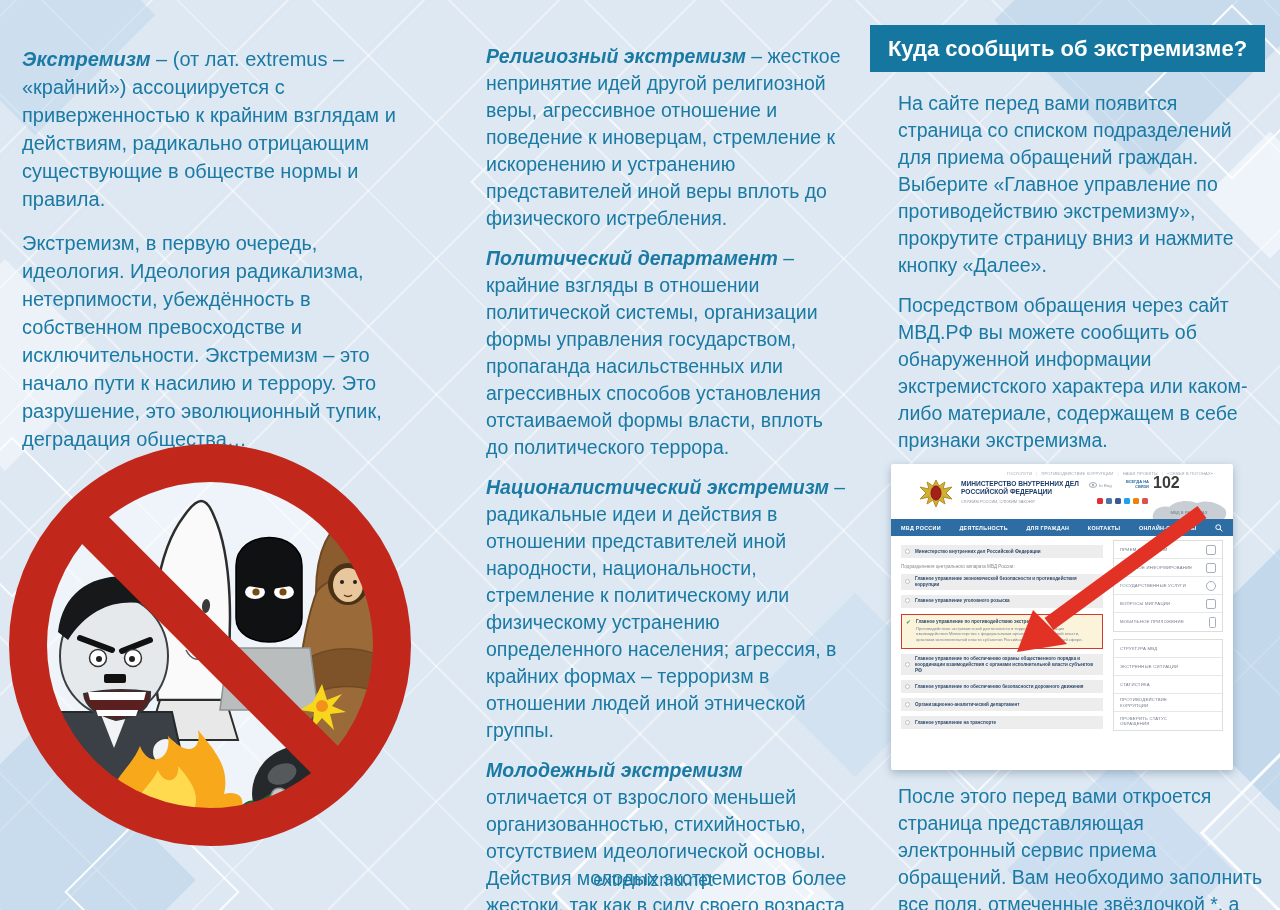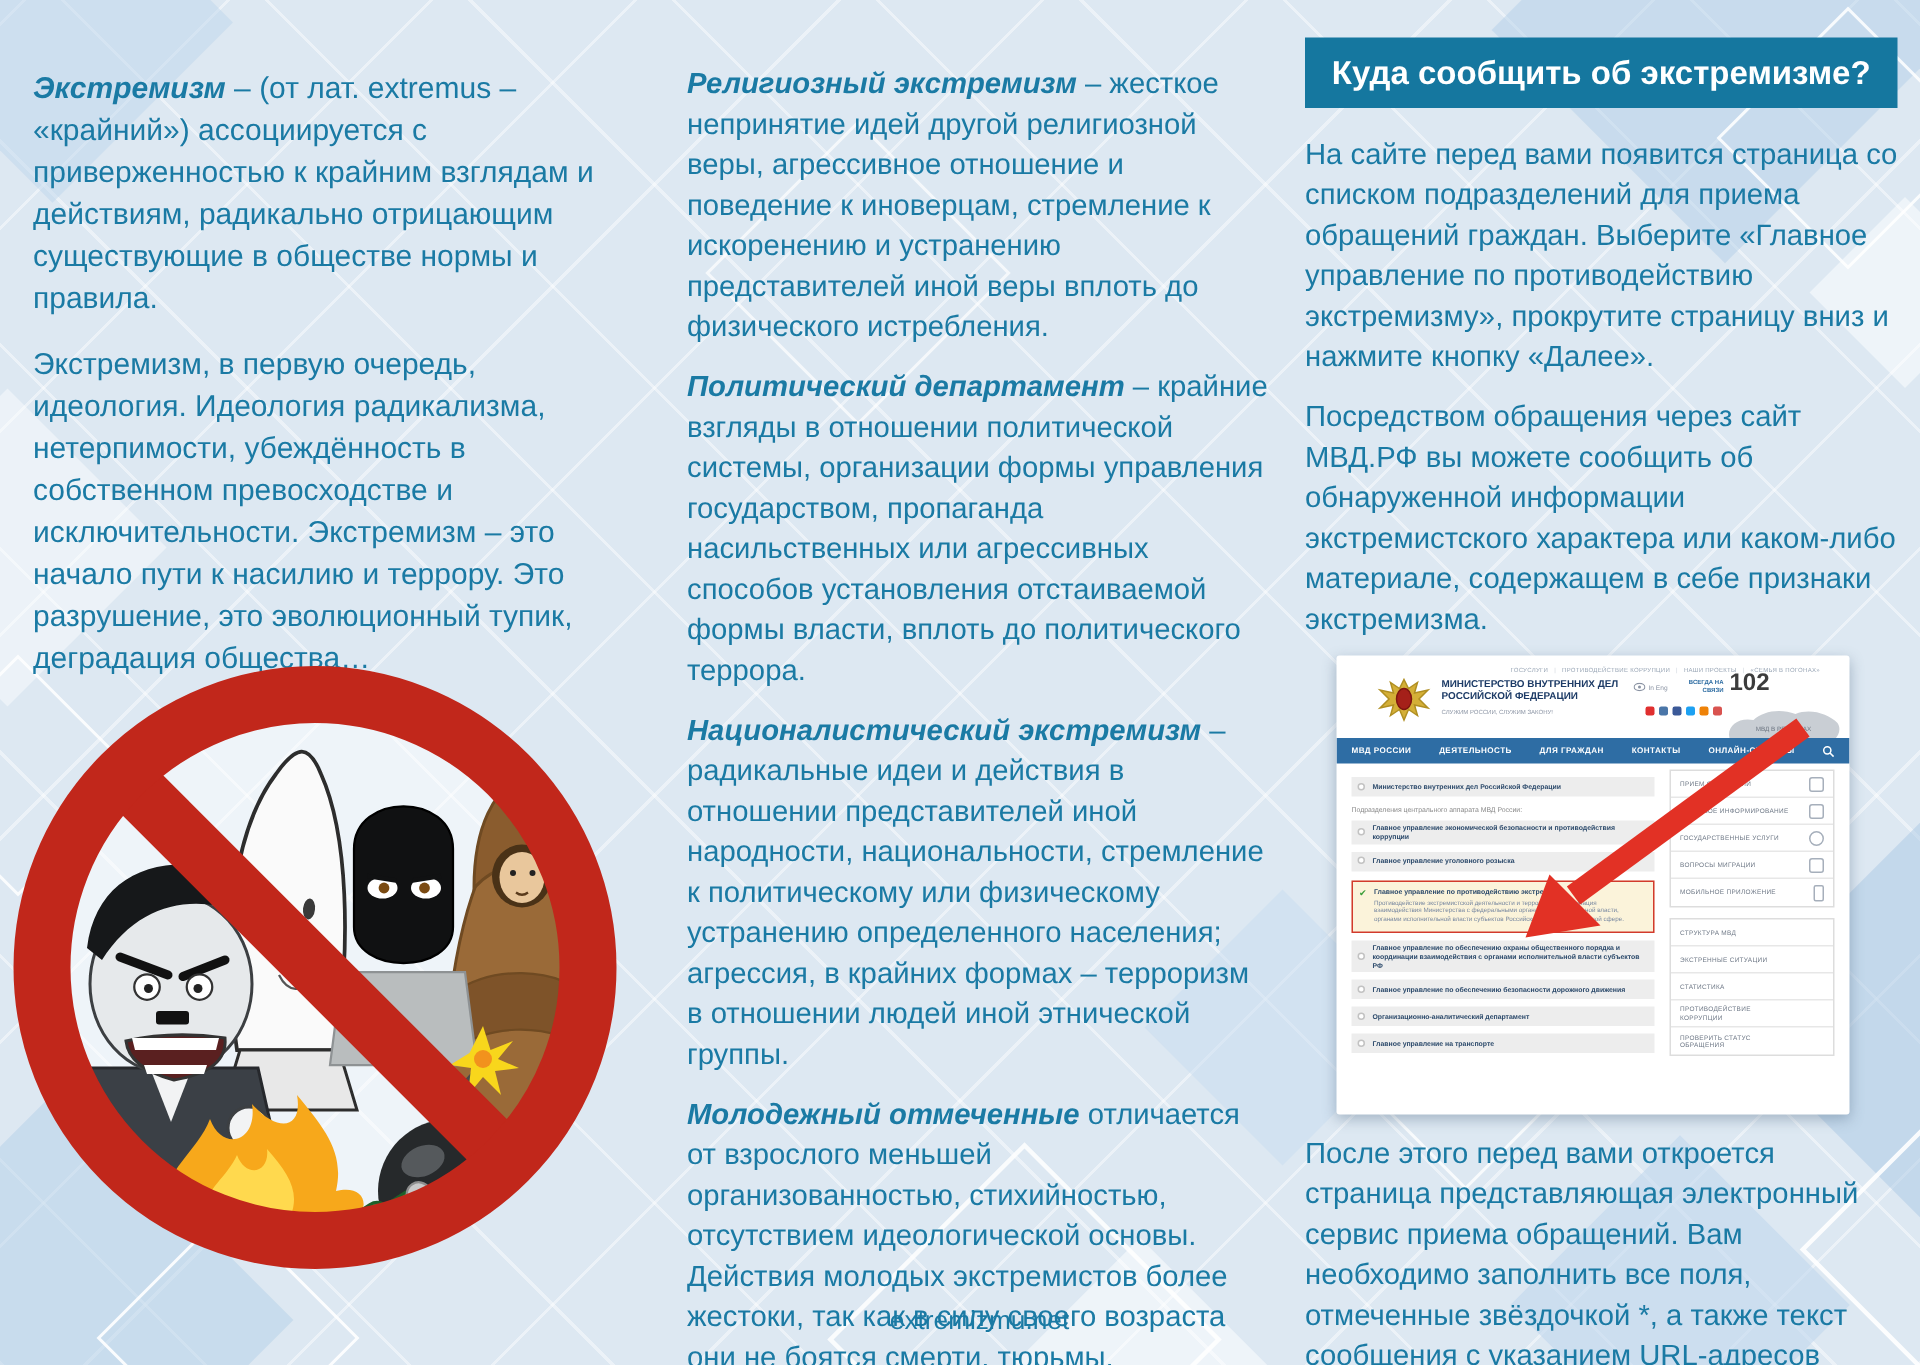--- a/index.html
+++ b/index.html
@@ -21,21 +21,21 @@
   #col-right{left:870px;width:395px;}
   .col-header{
     background:#15779f;color:#fff;text-align:center;font-weight:bold;
     height:47px;line-height:47px;
   }
   #col-left .col-header{font-size:25px;}
   #col-mid .col-header{font-size:24px;}
   #col-right .col-header{font-size:22px;}
   .body-text{color:#1a7aa4;}
   #col-left .body-text{font-size:20px;line-height:28px;}
-  #col-mid .body-text, #col-right .body-text{font-size:19.5px;line-height:27px;}
+  #col-mid .body-text, #col-right .body-text{font-size:19.5px;line-height:27px;margin-left:28px;}
   .lead{font-weight:bold;font-style:italic;}
   .p{margin:0;}
   #col-left .p1{margin-top:20px;}
   #col-left .p2{margin-top:16px;}
   #col-mid .p, #col-right .p{margin-top:13px;}
   #col-mid .p:first-of-type, #col-right .p:first-of-type{margin-top:18px;}
   #sign{position:absolute;left:0px;top:400px;width:420px;height:480px;}
   #mid-footer{
     position:absolute;left:458px;top:870px;width:390px;text-align:center;
     color:#1a7aa4;font-size:17.5px;
@@ -208,21 +208,21 @@
   <g>
     <line x1="83" y1="118" x2="337" y2="372" stroke="#c1271b" stroke-width="38"></line>
     <circle cx="210" cy="245" r="182" fill="none" stroke="#c1271b" stroke-width="38"></circle>
   </g>
 </svg>
 
 <div id="col-mid" class="col">
   <p class="p body-text"><span class="lead">Религиозный экстремизм</span><span> – жесткое непринятие идей другой религиозной веры, агрессивное отношение и поведение к иноверцам, стремление к искоренению и устранению представителей иной веры вплоть до физического истребления.</span></p>
   <p class="p body-text"><span class="lead">Политический департамент</span><span> – крайние взгляды в отношении политической системы, организации формы управления государством, пропаганда насильственных или агрессивных способов установления отстаиваемой формы власти, вплоть до политического террора.</span></p>
   <p class="p body-text"><span class="lead">Националистический экстремизм</span><span> – радикальные идеи и действия в отношении представителей иной народности, национальности, стремление к политическому или физическому устранению определенного населения; агрессия, в крайних формах – терроризм в отношении людей иной этнической группы.</span></p>
-  <p class="p body-text"><span class="lead">Молодежный отмеченные</span><span> отличается от взрослого меньшей организованностью, стихийностью, отсутствием идеологической основы. Действия молодых экстремистов более жестоки, так как в силу своего возраста они не боятся смерти, тюрьмы, физических травм.</span></p>
+  <p class="p body-text"><span class="lead">Молодежный экстремизм</span><span> отличается от взрослого меньшей организованностью, стихийностью, отсутствием идеологической основы. Действия молодых экстремистов более жестоки, так как в силу своего возраста они не боятся смерти, тюрьмы, физических травм.</span></p>
 </div>
 <div id="mid-footer">extremizmu.net</div>
 
 <div id="col-right" class="col">
   <div class="col-header">Куда сообщить об экстремизме?</div>
   <p class="p body-text">На сайте перед вами появится страница со списком подразделений для приема обращений граждан. Выберите «Главное управление по противодействию экстремизму», прокрутите страницу вниз и нажмите кнопку «Далее».</p>
   <p class="p body-text">Посредством обращения через сайт МВД.РФ вы можете сообщить об обнаруженной информации экстремистского характера или каком-либо материале, содержащем в себе признаки экстремизма.</p>
 
   <div id="mvd-card">
     <div class="tinybar">

